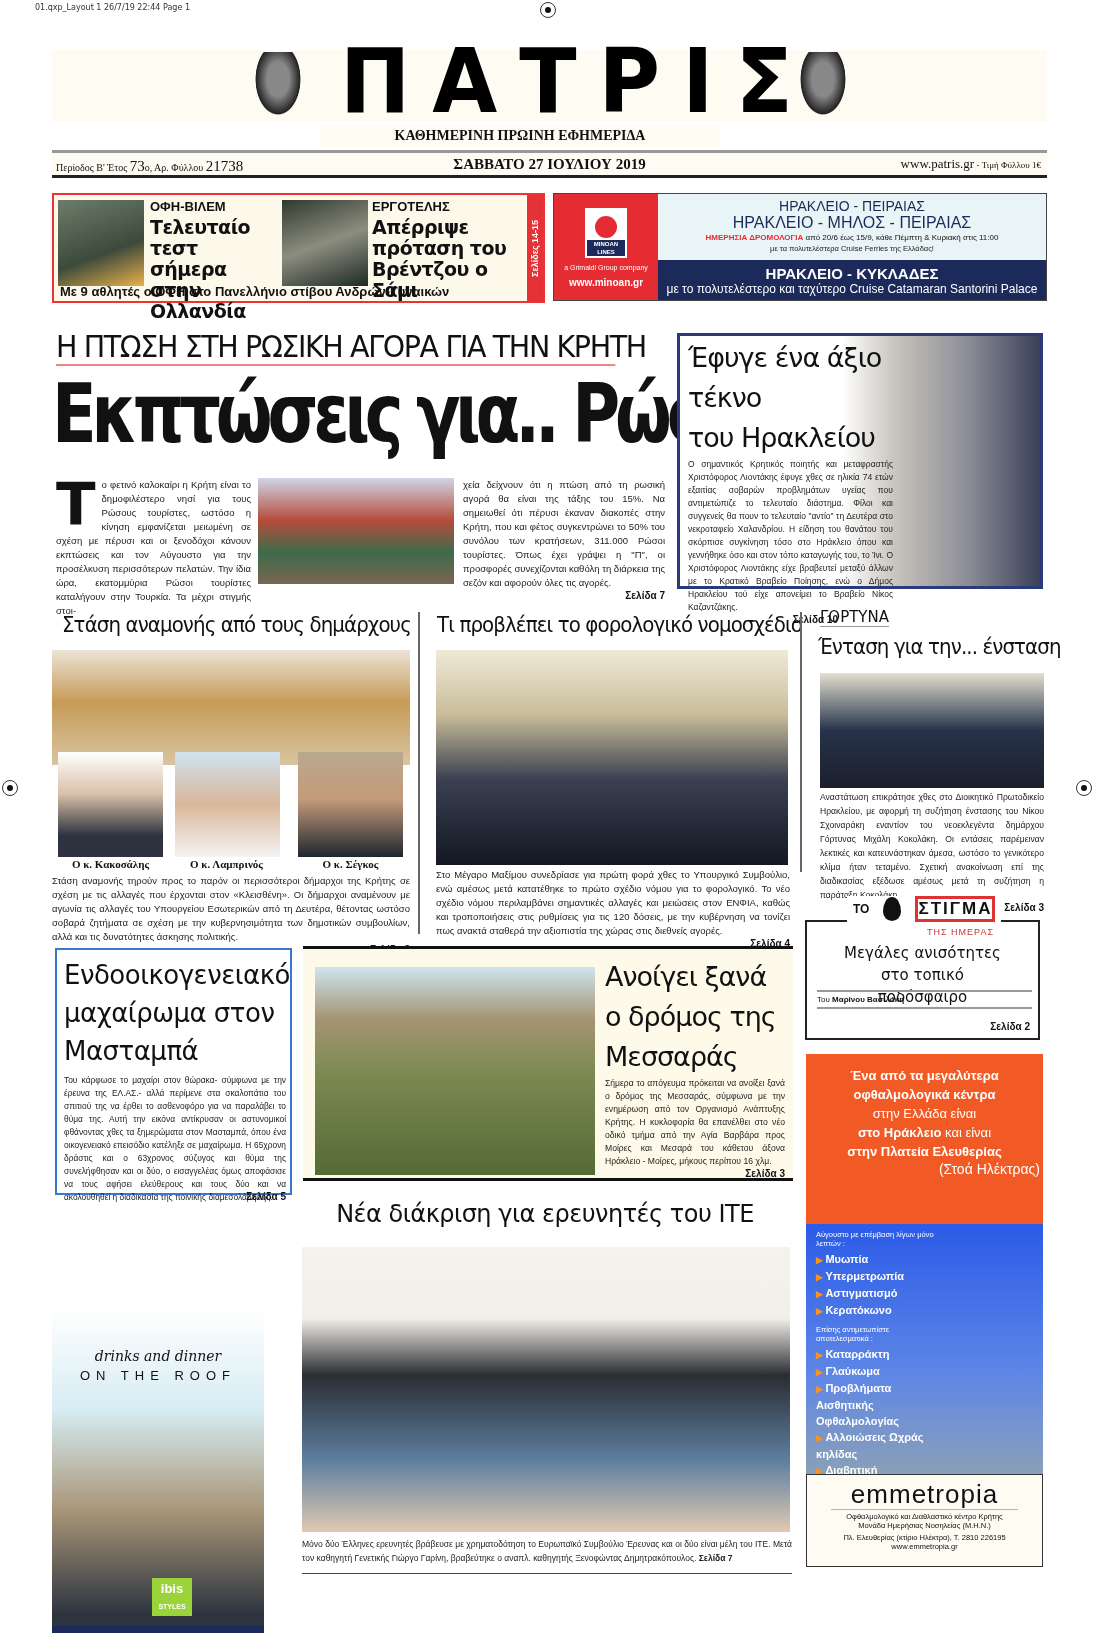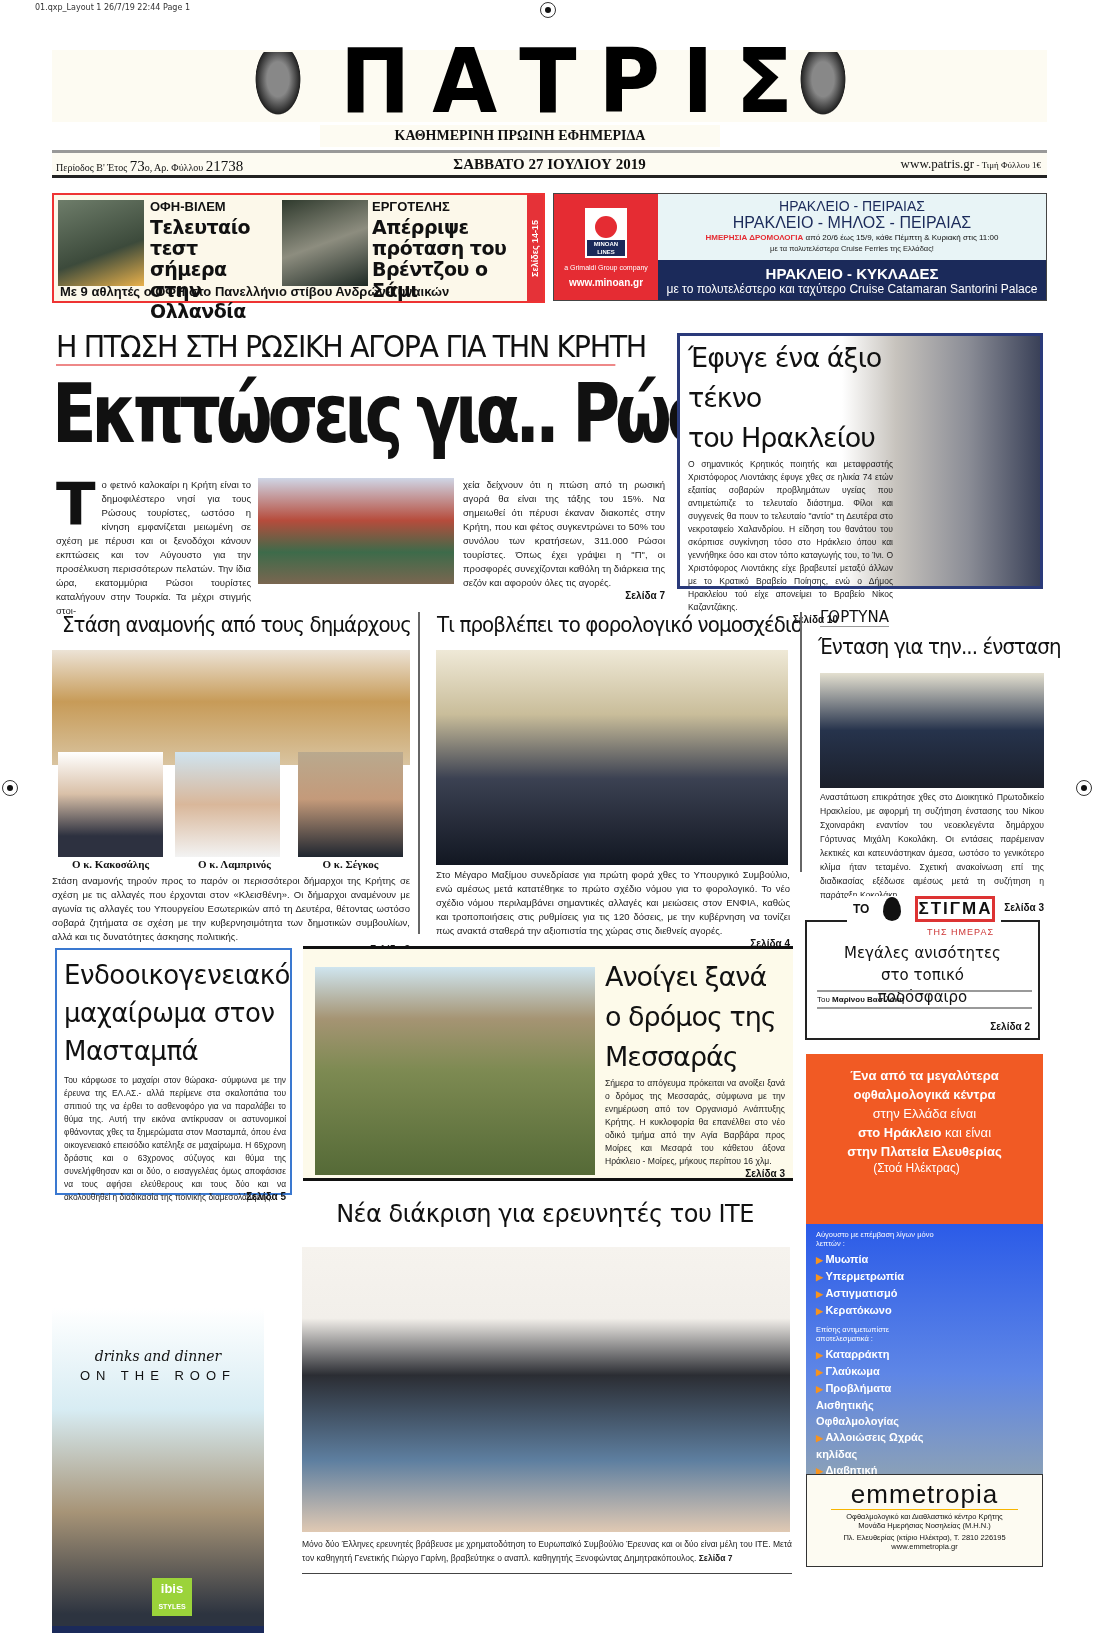--- a/index.html
+++ b/index.html
@@ -128,21 +128,21 @@
     <div class="seli" style="width:150px">Σελίδα 10</div>
   </div>
 </div>
 
 <div class="abs h-sec" style="left:62px;top:612px">Στάση αναμονής από τους δημάρχους</div>
 <div class="abs imgph" style="left:52px;top:650px;width:358px;height:115px;background:linear-gradient(180deg,#ece3d6,#c79b58 45%,#d9c4a0)"></div>
 <div class="abs imgph" style="left:58px;top:752px;width:105px;height:105px;background:linear-gradient(180deg,#fff,#d9c0a8 40%,#2d3140 80%)"></div>
 <div class="abs imgph" style="left:175px;top:752px;width:105px;height:105px;background:linear-gradient(180deg,#cfe3ef,#d9b79a 50%,#f3f3f3)"></div>
 <div class="abs imgph" style="left:298px;top:752px;width:105px;height:105px;background:linear-gradient(180deg,#b9a98e,#c49a7a 45%,#1f2630)"></div>
 <div class="abs cap" style="left:58px;top:858px;width:105px">Ο κ. Κακοσάλης</div>
-<div class="abs cap" style="left:182px;top:858px;width:105px">Ο κ. Λαμπρινός</div>
+<div class="abs cap" style="left:174px;top:858px;width:105px">Ο κ. Λαμπρινός</div>
 <div class="abs cap" style="left:298px;top:858px;width:105px">Ο κ. Σέγκος</div>
 <div class="abs" style="left:52px;top:874px;width:358px">
   <p class="txt">Στάση αναμονής τηρούν προς το παρόν οι περισσότεροι δήμαρχοι της Κρήτης σε σχέση με τις αλλαγές που έρχονται στον «Κλεισθένη». Οι δήμαρχοι αναμένουν με αγωνία τις αλλαγές του Υπουργείου Εσωτερικών από τη Δευτέρα, θέτοντας ωστόσο σοβαρά ζητήματα σε σχέση με την κυβερνησιμότητα των δημοτικών συμβουλίων, αλλά και τις δυνατότητες άσκησης πολιτικής.</p>
   <div class="seli">Σελίδα 3</div>
 </div>
 <div class="abs vrule" style="left:418px;top:612px;height:322px"></div>
 
 <div class="abs h-sec" style="left:437px;top:612px">Τι προβλέπει το φορολογικό νομοσχέδιο</div>
 <div class="abs imgph" style="left:436px;top:650px;width:352px;height:215px;background:linear-gradient(180deg,#efe9d7 0%,#c9bd9a 30%,#3b4152 60%,#121722)"></div>
 <div class="abs" style="left:436px;top:868px;width:354px">
@@ -200,21 +200,21 @@
   <div class="abs" style="left:100px;top:270px;width:40px;height:38px;background:#9bd33a;color:#fff;text-align:center;font-size:13px;font-weight:bold;line-height:16px;padding-top:3px"><span>ibis</span><br><span style="font-size:7px">STYLES</span></div>
   <div class="abs" style="left:0;bottom:0;width:100%;height:22px;background:#1b2a5a;color:#fff;text-align:center;font-size:9px;font-weight:bold;letter-spacing:2px;line-height:22px">26 ΚΟΡΩΝΑΙΟΥ, ΗΡΑΚΛΕΙΟ</div>
 </div>
 
 <div class="abs eye">
   <div class="orange">
     <div style="font-weight:bold;font-size:13px;line-height:19px;padding:0 10px">Ένα από τα μεγαλύτερα οφθαλμολογικά κέντρα</div>
     <div style="font-size:13px;line-height:19px">στην Ελλάδα είναι</div>
     <div style="font-size:13px;line-height:19px"><b>στο Ηράκλειο</b><span> και είναι</span></div>
     <div style="font-weight:bold;font-size:13px;line-height:19px">στην Πλατεία Ελευθερίας</div>
-    <div style="font-size:12px;text-align:center;padding-right:16px">(Στοά Ηλέκτρας)</div>
+    <div style="font-size:14px;text-align:right;padding-right:3px">(Στοά Ηλέκτρας)</div>
   </div>
   <div class="blue">
     <div style="font-size:7.5px;margin-bottom:3px;width:120px">Αύγουστο με επέμβαση λίγων μόνο λεπτών :</div>
     <ul>
       <li>Μυωπία</li>
       <li>Υπερμετρωπία</li>
       <li>Αστιγματισμό</li>
       <li>Κερατόκωνο</li>
     </ul>
     <div style="font-size:7.5px;margin:6px 0 3px;width:80px">Επίσης αντιμετωπίστε αποτελεσματικά :</div>

